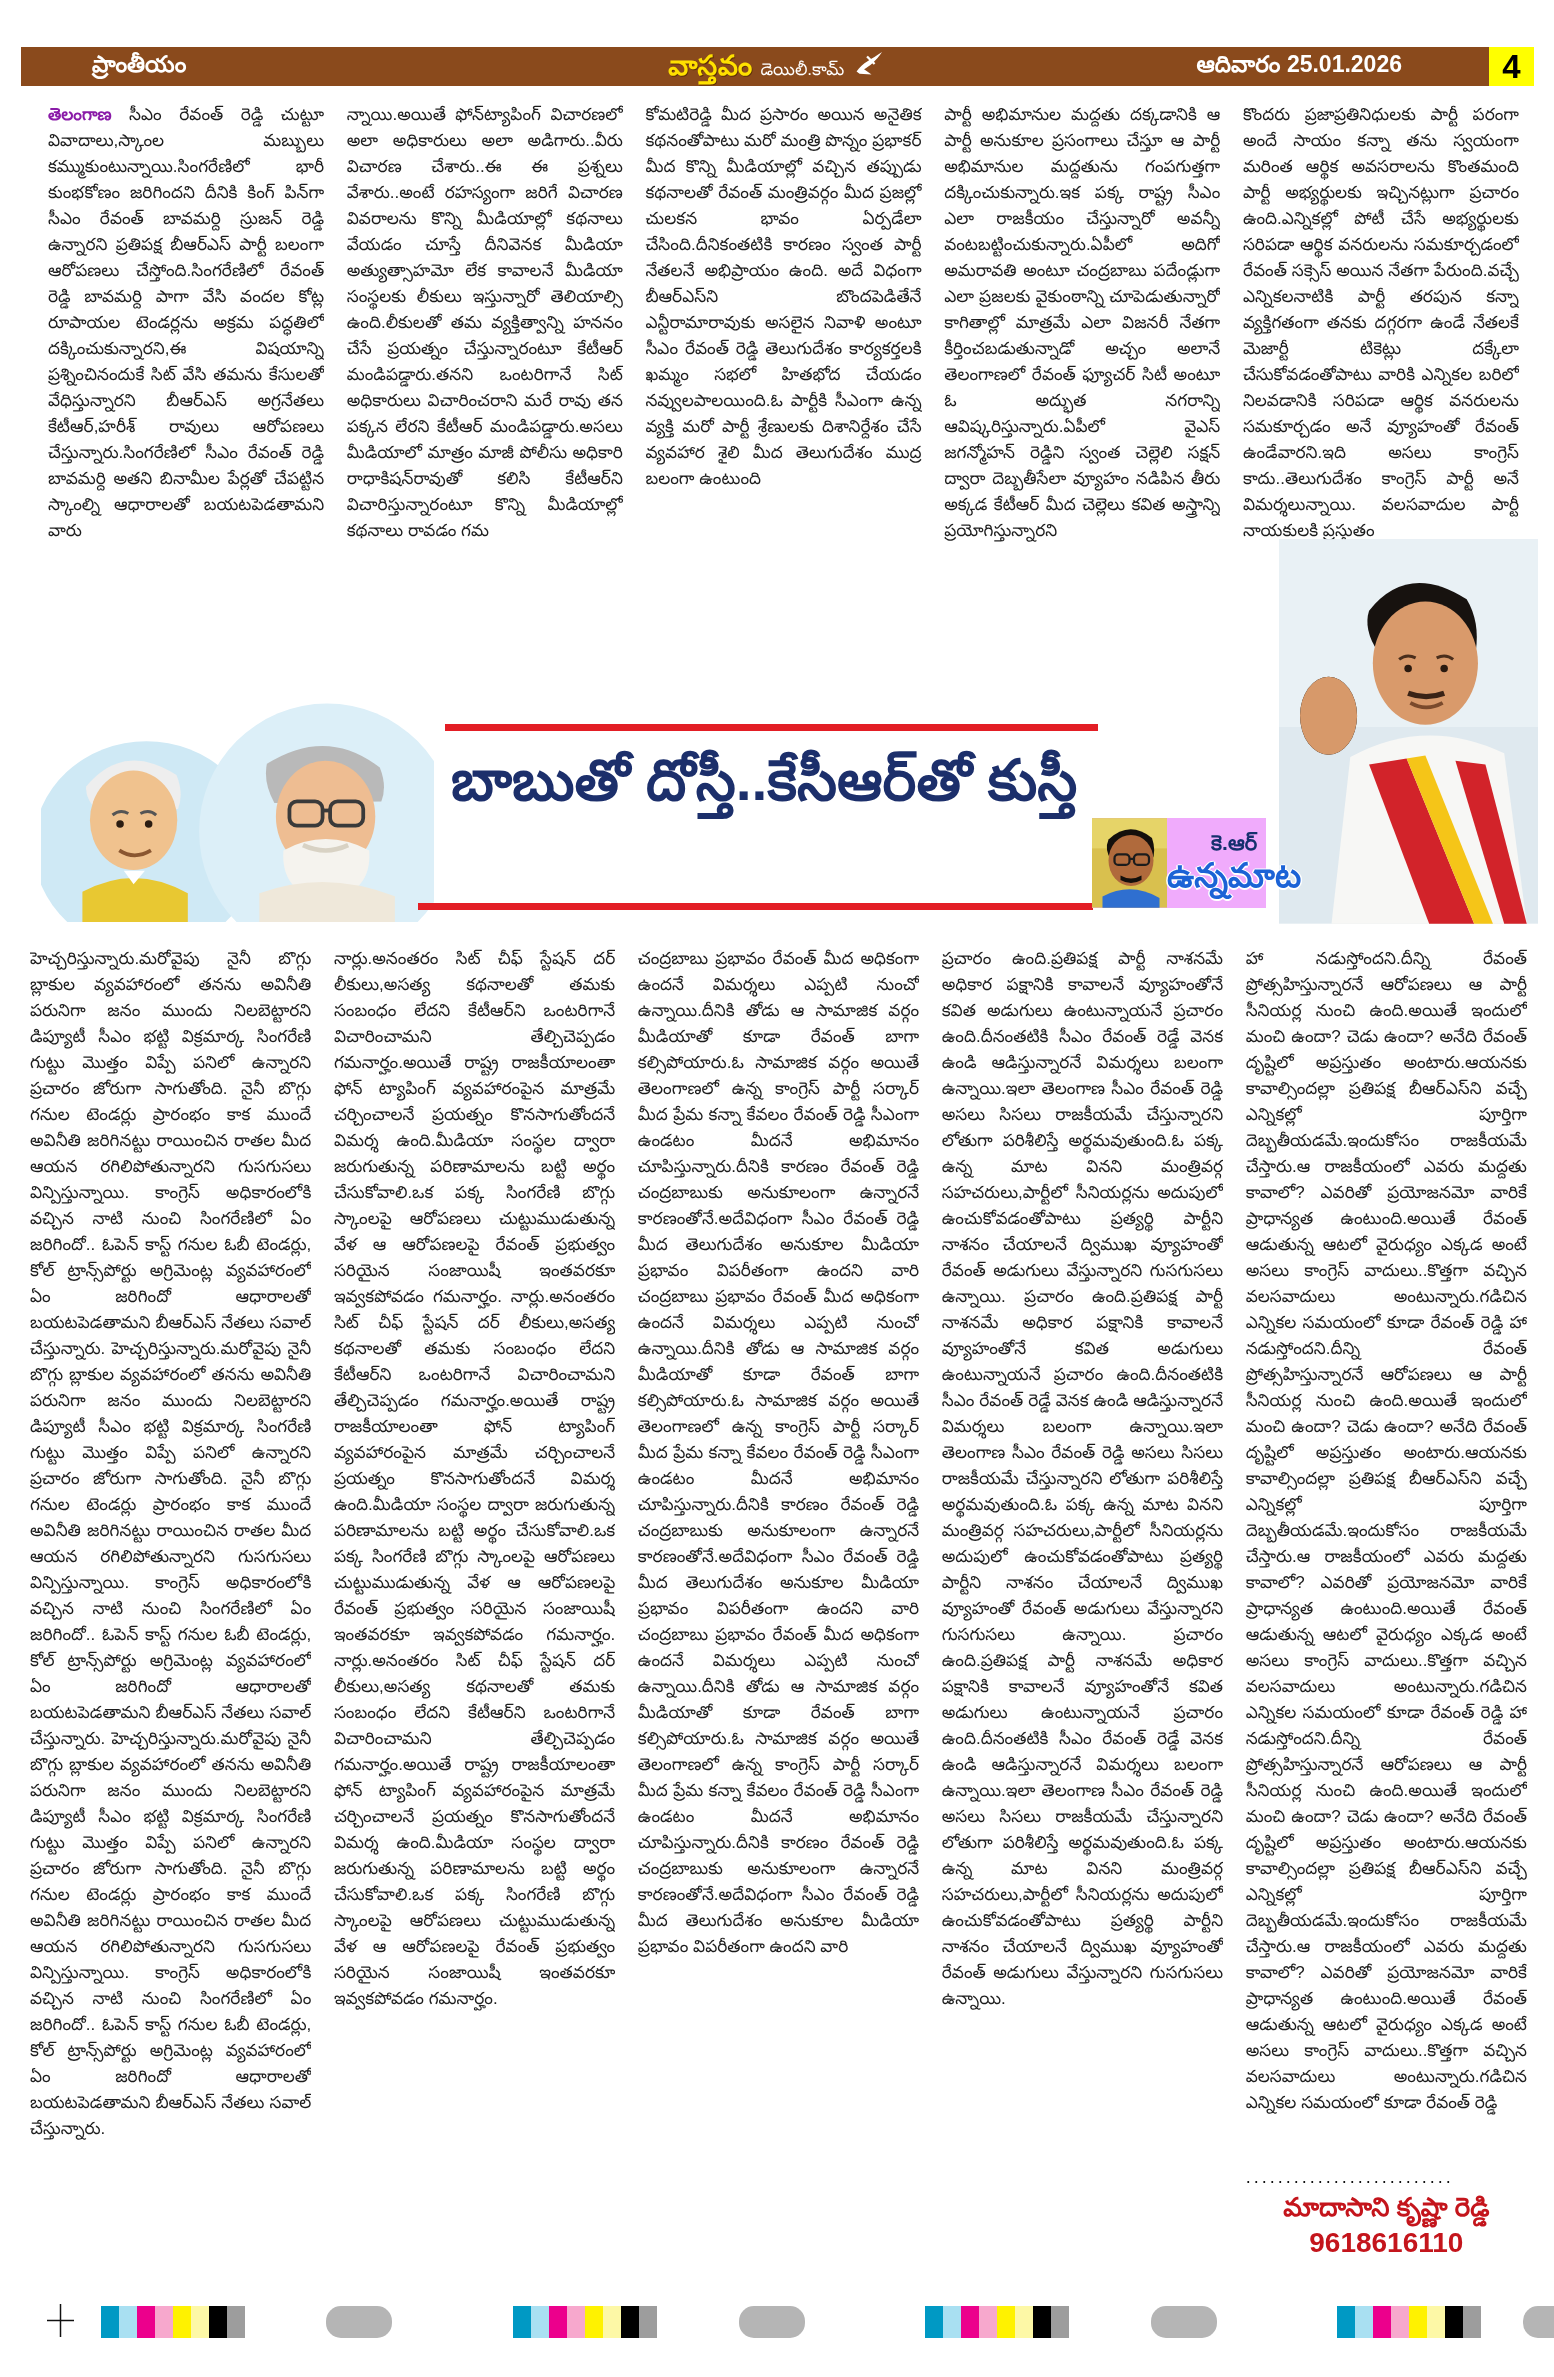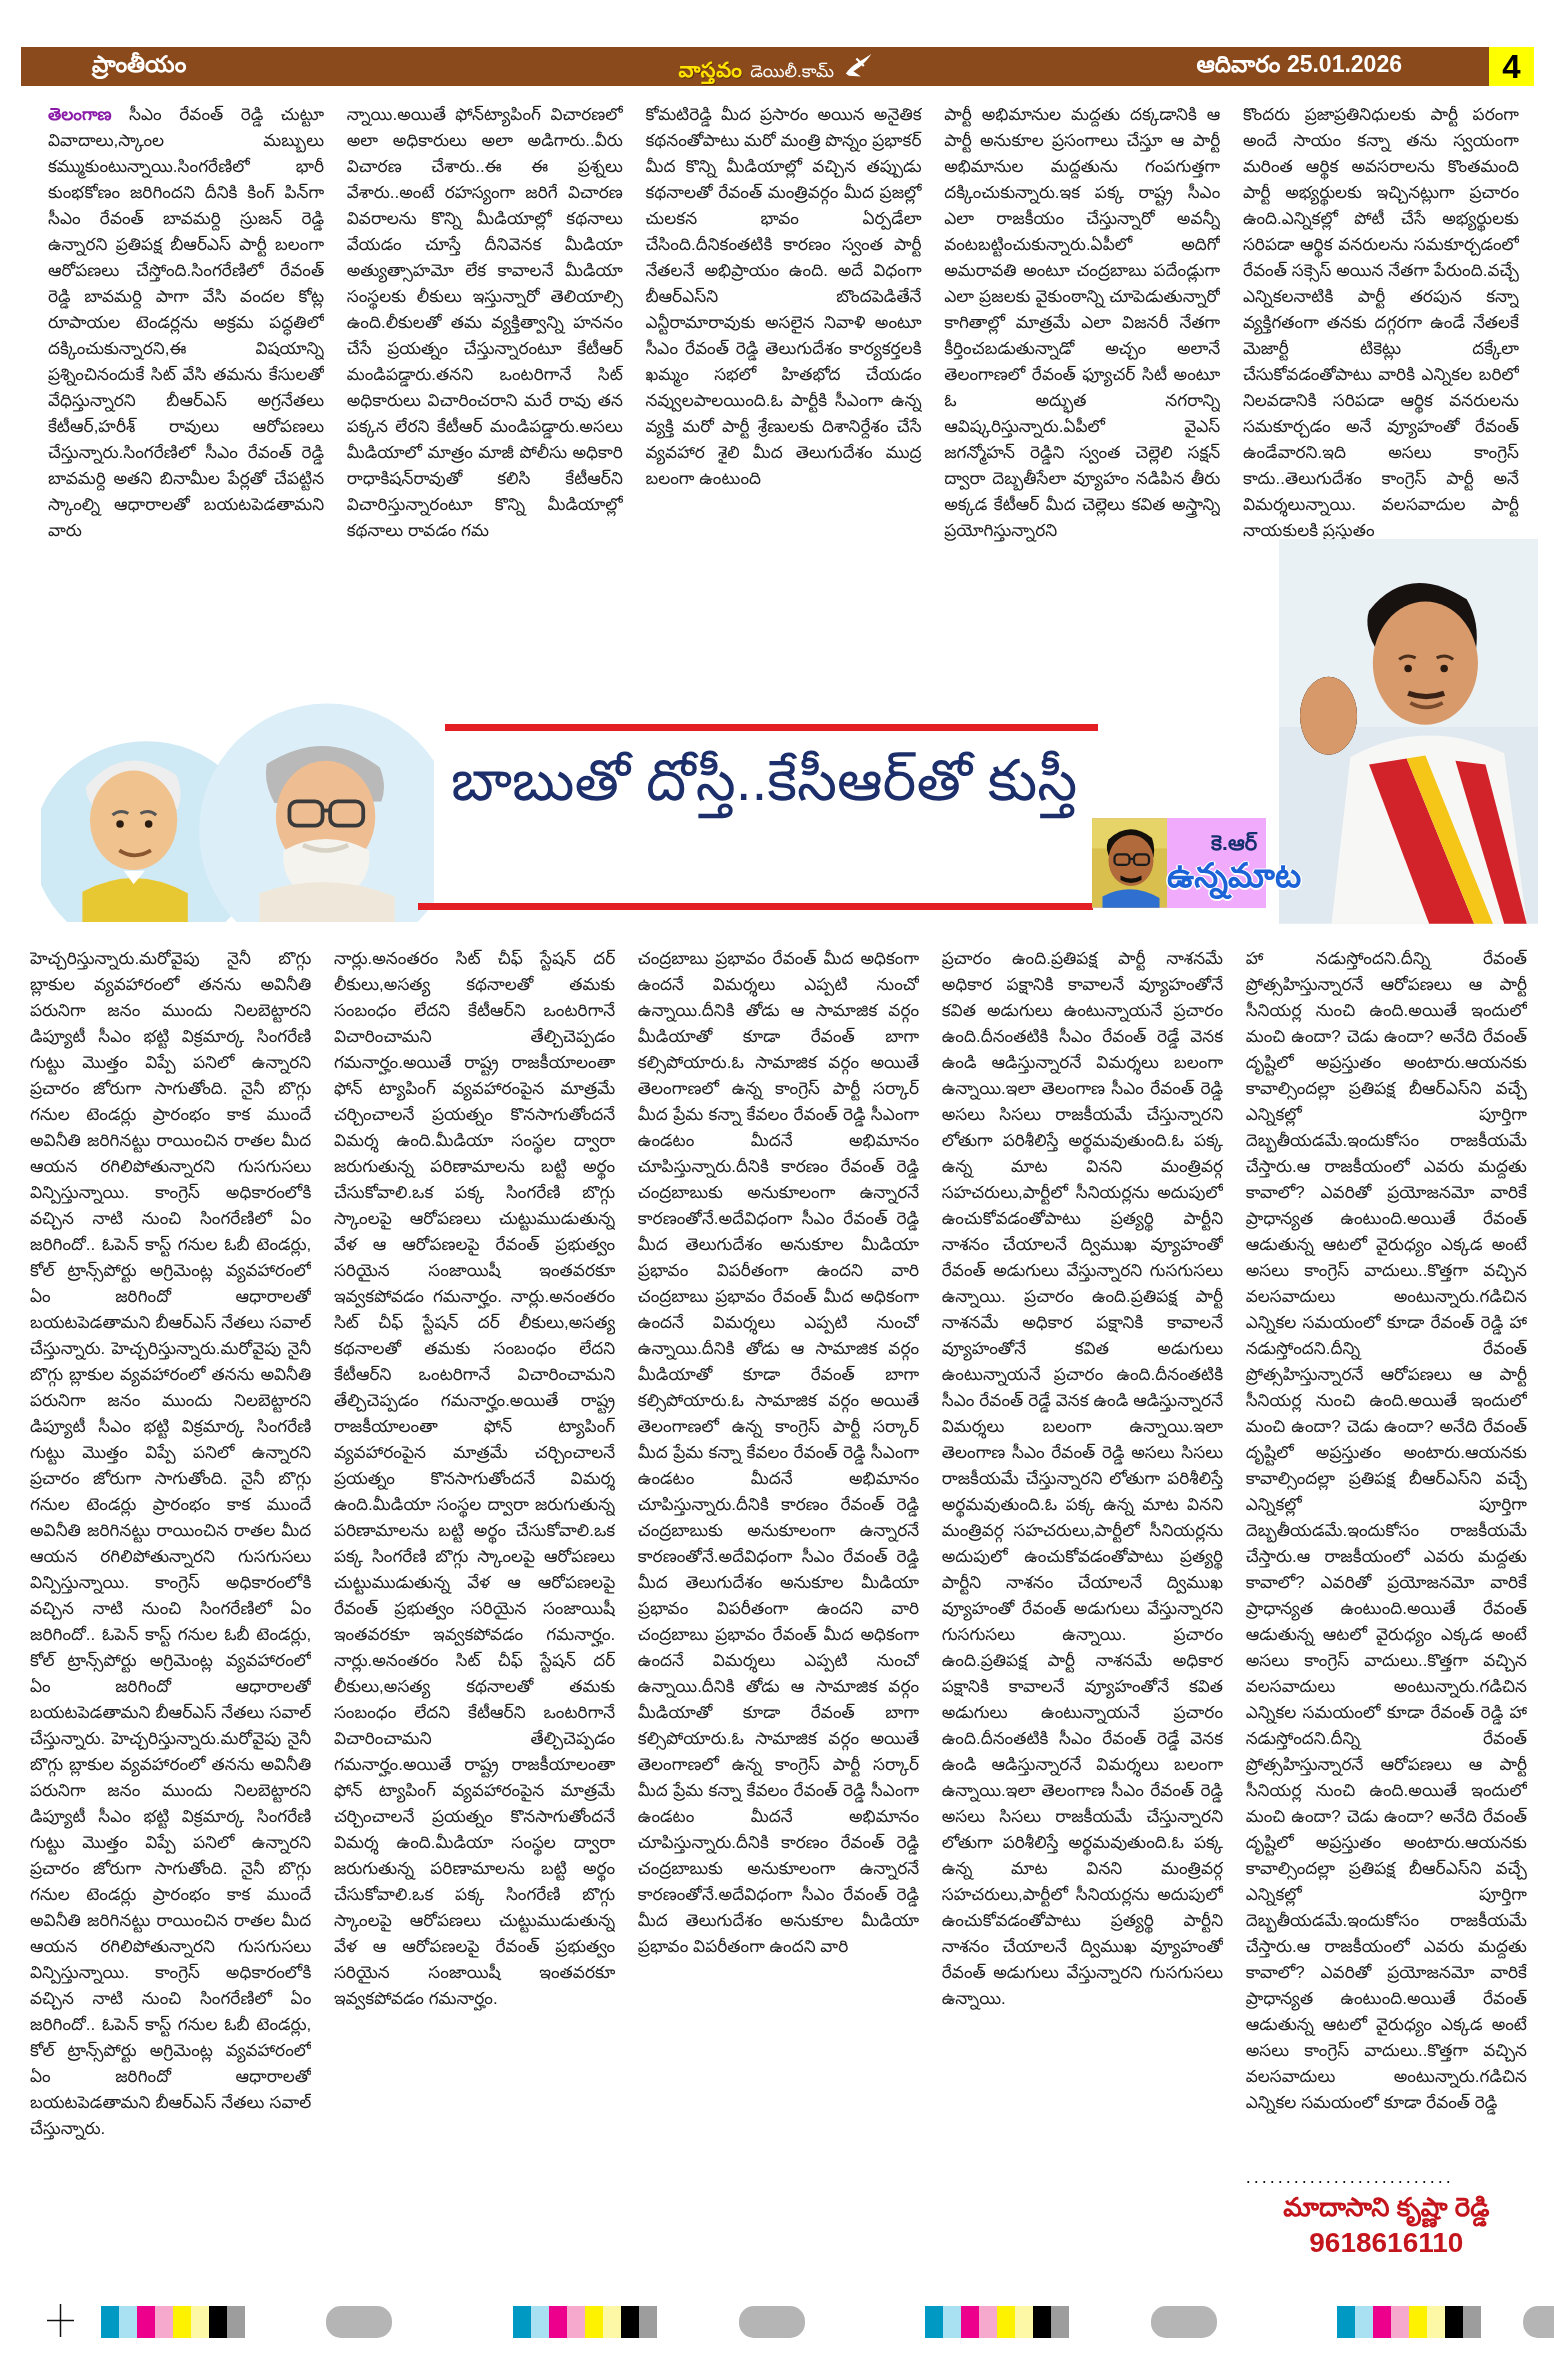--- a/index.html
+++ b/index.html
@@ -4,21 +4,21 @@
 <style>
   html,body{margin:0;padding:0;background:#e9e9e9;}
   .page{position:relative;width:1555px;height:2377px;background:#ffffff;
         font-family:"Liberation Sans","DejaVu Sans",sans-serif;overflow:hidden;}
 
   
   .masthead{position:absolute;left:21px;top:47px;width:1513px;height:39px;
             background:#8a4a1c;display:flex;align-items:center;}
   .m-section{color:#fff;font-size:23px;font-weight:bold;margin-left:71px;white-space:nowrap;}
   .m-center{position:absolute;left:50%;transform:translateX(-50%);display:flex;align-items:baseline;gap:7.5px;white-space:nowrap;}
-  .m-paper{color:#ffe100;font-size:21px;font-weight:bold;letter-spacing:0.8px;text-shadow:0.8px 0.8px 0 #5c2e08;}
+  .m-paper{color:#ffe100;font-size:28px;font-weight:bold;letter-spacing:0.8px;text-shadow:0.8px 0.8px 0 #5c2e08;}
   .m-suffix{color:#ffffff;font-size:17px;font-weight:normal;}
   .m-bird{position:relative;top:4.5px;}
   .m-date{margin-left:auto;margin-right:132px;color:#fff;font-size:23px;font-weight:bold;white-space:nowrap;}
   .m-pagebox{position:absolute;right:0;top:0;width:45px;height:39px;background:#ffff00;
              display:flex;align-items:center;justify-content:center;color:#000;
              font-size:33px;font-weight:bold;}
 
   
   .cols{position:absolute;display:grid;grid-template-columns:repeat(5,1fr);column-gap:22.6px;}
   .cols-top{left:48px;top:102px;width:1471px;height:470px;}
@@ -32,21 +32,21 @@
   
   .headline{position:absolute;left:39px;top:578px;width:1249px;
             font-size:113px;line-height:1.08;font-weight:bold;color:#5c1f44;
             letter-spacing:-1.5px;white-space:nowrap;
             text-shadow:-2.3px -2.3px 0 #f4d3e6,2.3px -2.3px 0 #f4d3e6,-2.3px 2.3px 0 #f4d3e6,
                         2.3px 2.3px 0 #f4d3e6,6.8px 6.8px 0 #cfcfcf;}
   .rule-red{position:absolute;height:6.8px;background:#e31e25;}
   .rule1{left:445px;top:724px;width:653px;}
   .rule2{left:418px;top:903px;width:675px;}
   .subheadline{position:absolute;left:451px;top:740px;width:677px;color:#1c2f6b;
-               font-weight:normal;font-size:57px;line-height:81px;white-space:nowrap;}
+               font-weight:bold;font-size:57px;line-height:81px;white-space:nowrap;}
 
   
   .photo-left{position:absolute;left:41px;top:696px;width:393px;height:226px;overflow:hidden;}
   .photo-revanth{position:absolute;left:1279px;top:539px;width:259px;height:385px;overflow:hidden;}
 
   
   .byline{position:absolute;left:1092px;top:818px;width:174px;height:90px;display:flex;
           background:#f0abfc;}
   .byline .bphoto{width:75px;height:100%;flex:0 0 auto;}
   .byline .btxt{flex:1;display:flex;flex-direction:column;align-items:center;justify-content:center;}

